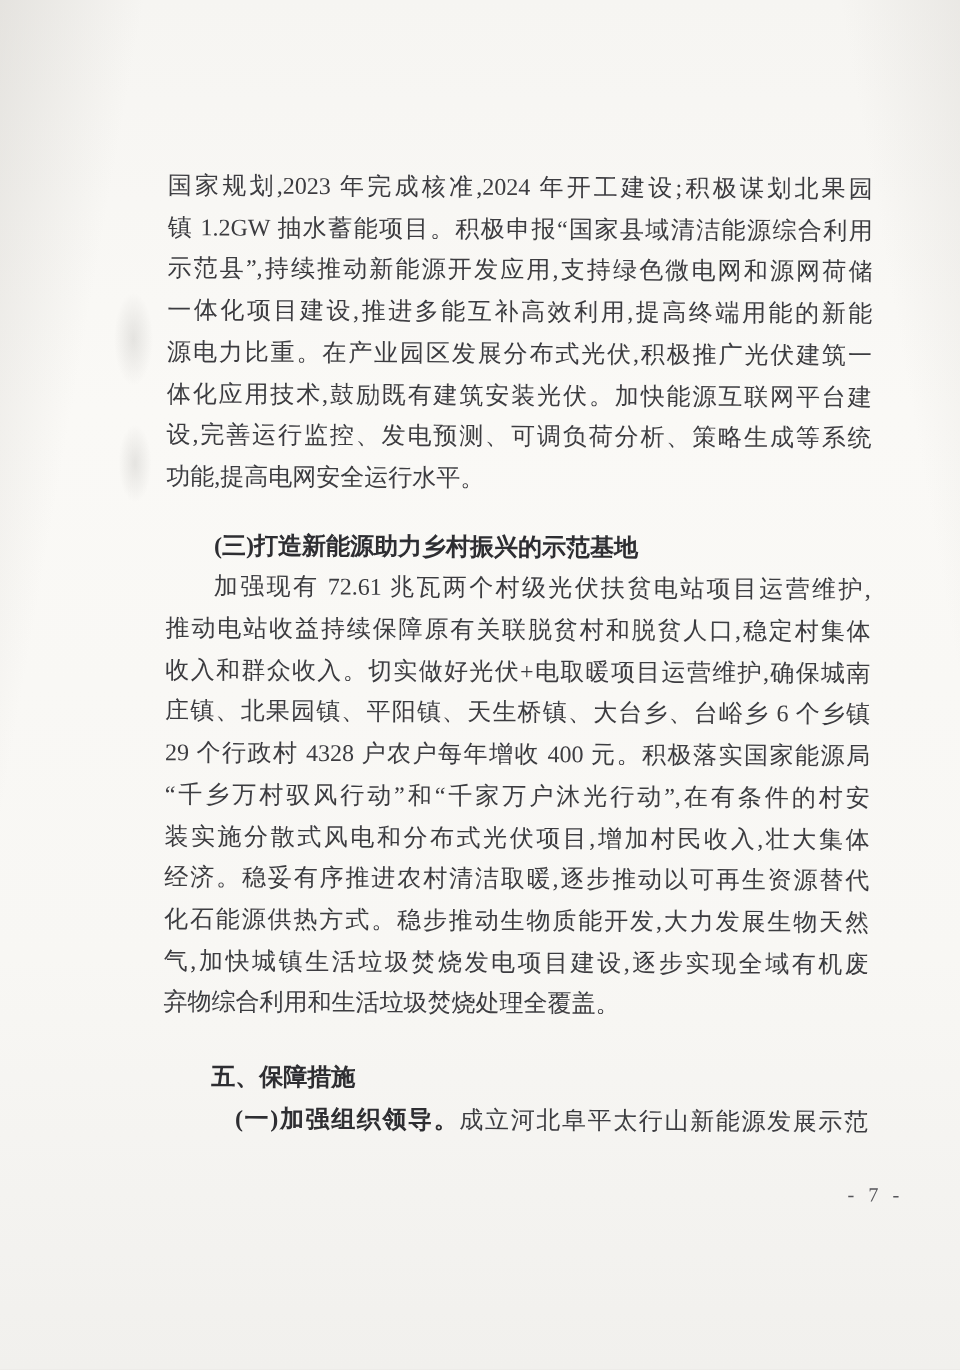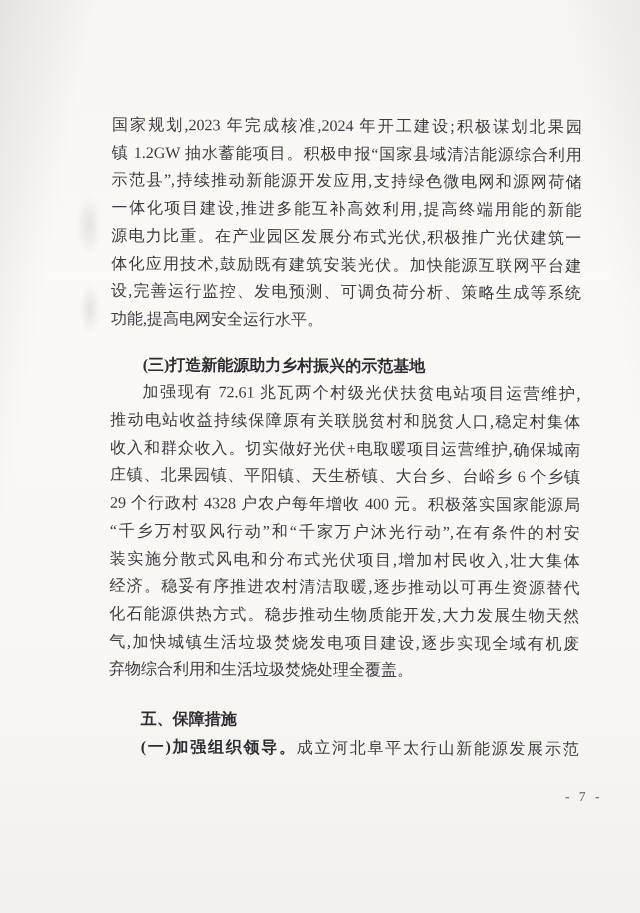--- a/index.html
+++ b/index.html
@@ -30,21 +30,21 @@
     line-height: 27.7px;
     transform: rotate(0.3deg);
     transform-origin: 50% 0;
   }
   .line { text-align: justify; text-align-last: justify; }
   .line.end { text-align: left; text-align-last: left; }
   .line.indent { text-indent: 2em; }
   .heading { font-weight: 700; color: #2e2e32; }
   .h3 { margin-top: 18px; }
   .h5 { margin-top: 22px; }
-  .bold { font-weight: 700; color: #2e2e32; }
+  .bold { font-weight: 700; color: #2e2e32; margin-left: 16px; }
   .footer {
     position: absolute;
     right: 38px;
     top: 789px;
     font-size: 13.5px;
     letter-spacing: 3px;
     color: #55555a;
     transform: rotate(0.3deg);
   }
   .smudge {

